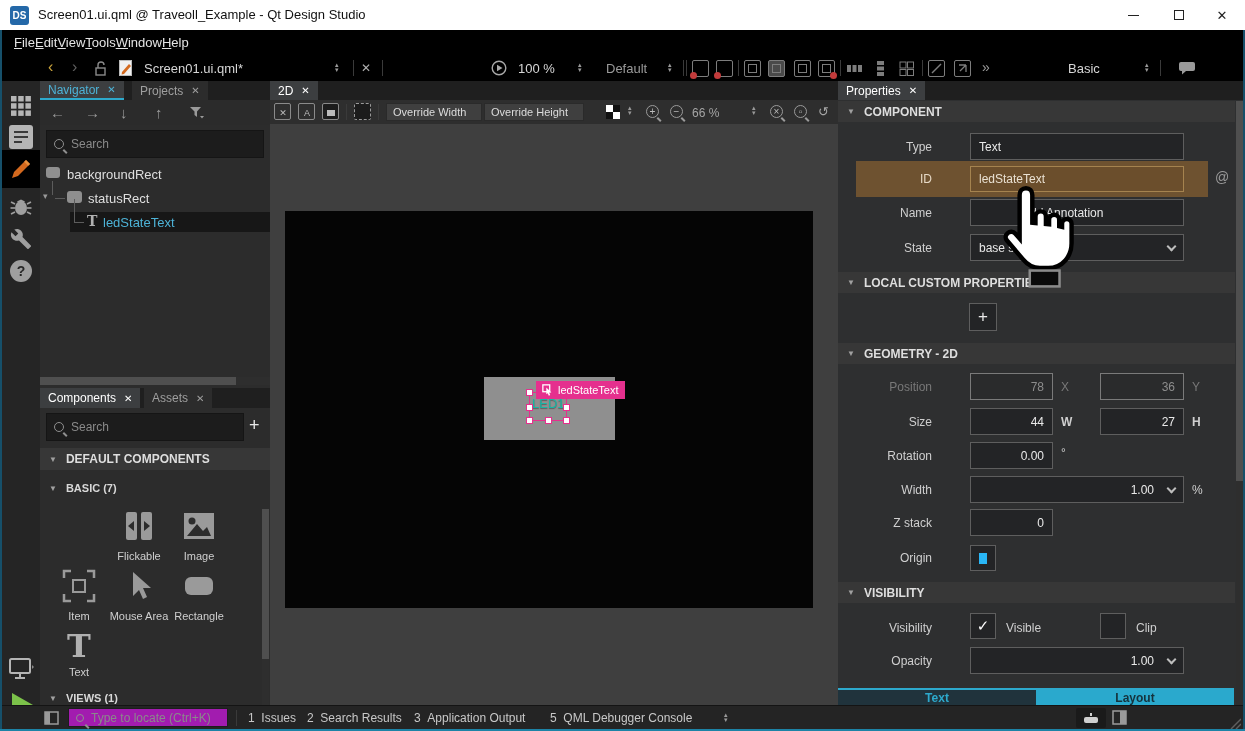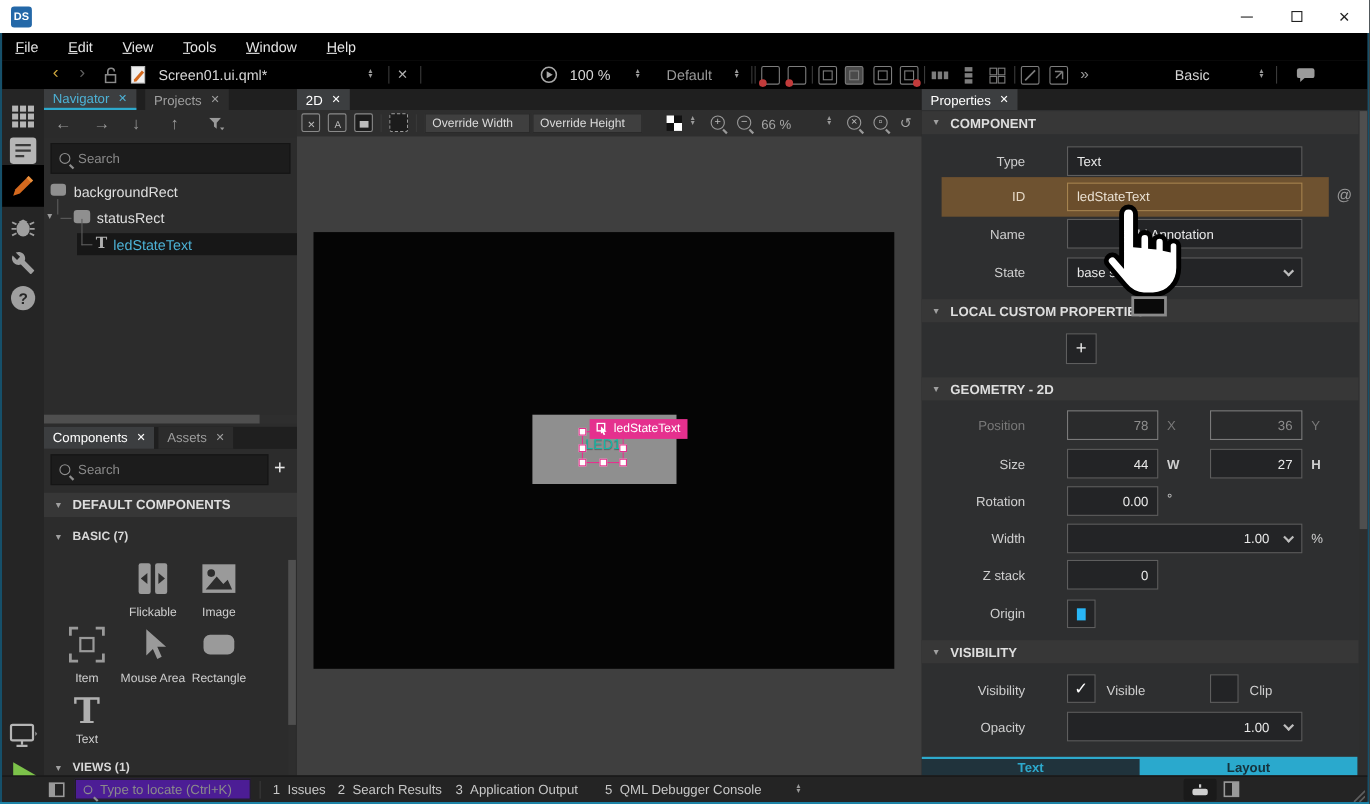--- a/index.html
+++ b/index.html
@@ -11,21 +11,21 @@
 
   
   .titlebar { left:0; top:0; width:1245px; height:30px; background:#ffffff; }
   .logo { left:10px; top:6px; width:19px; height:19px; background:#2468a8; border-radius:3px; color:#fff; font-size:10px; font-weight:bold; display:flex; align-items:center; justify-content:center; }
   .title { left:38px; top:7px; color:#111; font-size:13px; }
   .wbtn { top:0; width:46px; height:30px; display:flex; align-items:center; justify-content:center; color:#222; font-size:13px; cursor:default; }
   .maxbox { width:10px; height:10px; border:1px solid #222; }
   .minline { width:11px; height:0; border-top:1px solid #222; }
 
   
-  .menubar { left:2px; top:30px; width:1241px; height:25px; background:#000; display:flex; align-items:center; gap:27px; padding-left:12px; }
+  .menubar { left:2px; top:30px; width:1241px; height:25px; background:#000; display:flex; align-items:center; padding-left:12px; }
   .menu-item { color:#e4e4e4; font-size:13px; display:inline-block; }
   .menu-item::first-letter { text-decoration:underline; }
   .toolbar { left:2px; top:55px; width:1241px; height:26px; background:#000; }
   .tbtxt { color:#d6d6d6; font-size:13px; top:6px; }
   .sep { width:1px; height:16px; background:#3a3a3a; top:5px; }
   .spin { display:flex; flex-direction:column; align-items:center; line-height:5px; font-size:7px; color:#9a9a9a; top:7px; }
   .ticon { top:5px; width:17px; height:17px; border:1px solid #7d7d7d; border-radius:2px; position:absolute; }
   .ticon .dot { position:absolute; left:-3px; bottom:-3px; width:7px; height:7px; border-radius:50%; background:#c23b3b; }
   .ticon .inner { position:absolute; left:3px; top:3px; right:3px; bottom:3px; border:1px solid #7d7d7d; }
 
@@ -84,33 +84,34 @@
   .field.dim { color:#8d8d8d; border-color:#7a7a7a; background:#2a2b2c; }
   .unit { position:absolute; font-size:12px; color:#cfcfcf; }
   .unit.dim { color:#787878; }
   .chev { width:7px; height:7px; border-right:2px solid #bdbdbd; border-bottom:2px solid #bdbdbd; transform:rotate(45deg); }
   .checkbox { position:absolute; width:26px; height:26px; background:#232426; border:1px solid #5e5e5e; color:#fff; font-size:15px; display:flex; align-items:center; justify-content:center; }
   .ptab { position:absolute; height:15px; font-size:12px; display:flex; align-items:center; justify-content:center; font-weight:bold; }
 
   
   .statusbar { left:2px; top:705px; width:1241px; height:24px; background:#242424; border-top:1px solid #141414; }
   .stitem { top:5px; font-size:12px; color:#c8c8c8; white-space:nowrap; }
-  .locate { background:#4c1d95; border:1px solid #1d1d1d; }
+  .locate { background:#a21caf; border:1px solid #1d1d1d; }
 </style>
 </head>
 <body>
 
 <div class="win">
 
   <div class="abs edge" style="left:0;top:0;width:2px;height:731px"></div>
   <div class="abs edge" style="right:0;top:0;width:2px;height:731px"></div>
   <div class="abs" style="left:0;bottom:0;width:1245px;height:2px;background:#1d83a6"></div>
 
   <div class="abs titlebar">
     <div class="abs logo">DS</div>
+    <div class="abs title">Screen01.ui.qml @ Traveoll_Example - Qt Design Studio</div>
     <div class="abs wbtn" style="left:1110px">
         <span class="minline"></span>
       </div>
     <div class="abs wbtn" style="left:1156px">
         <span class="maxbox"></span>
       </div>
     <div class="abs wbtn" style="left:1199px">✕</div>
   </div>
 
   <div class="abs menubar">

